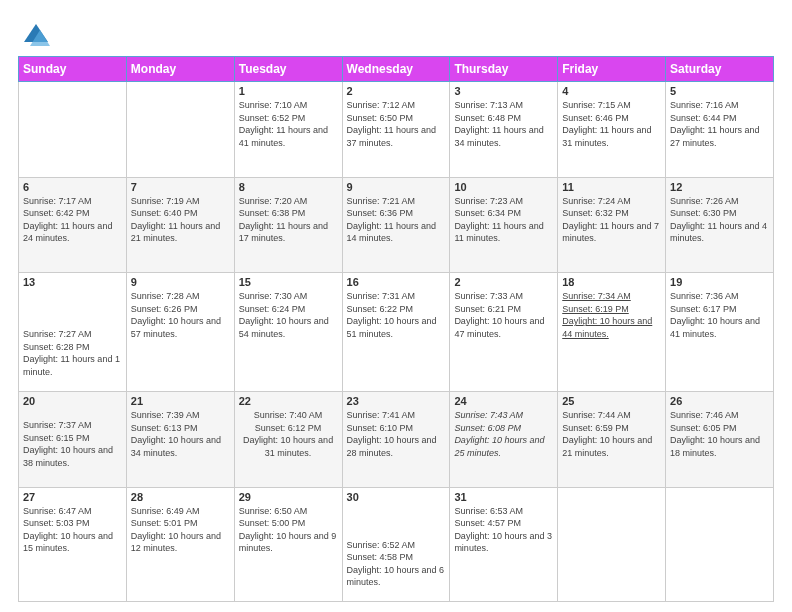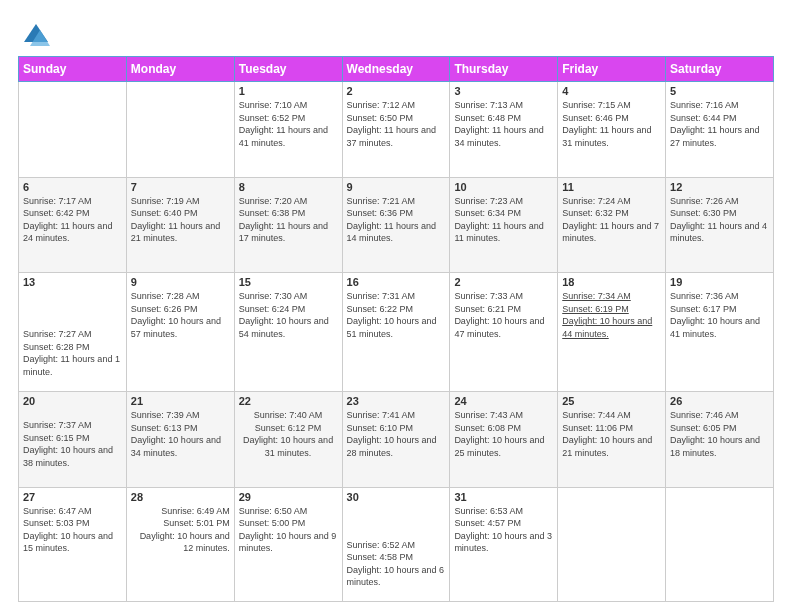--- a/index.html
+++ b/index.html
@@ -285,47 +285,47 @@
 Daylight: 10 hours and 31 minutes.</div>
           </td>
           <td>
             <span class="day-num">23</span>
             <div class="day-detail" style="white-space: pre-line;">Sunrise: 7:41 AM
 Sunset: 6:10 PM
 Daylight: 10 hours and 28 minutes.</div>
           </td>
           <td>
             <span class="day-num">24</span>
-            <div class="day-detail" style="white-space: pre-line;">Sunrise: 7:43 AM
+            <div class="day-detail" style="white-space: pre-line; font-style: italic;">Sunrise: 7:43 AM
 Sunset: 6:08 PM
 Daylight: 10 hours and 25 minutes.</div>
           </td>
           <td>
             <span class="day-num">25</span>
             <div class="day-detail" style="white-space: pre-line;">Sunrise: 7:44 AM
-Sunset: 11:06 PM
+Sunset: 6:59 PM
 Daylight: 10 hours and 21 minutes.</div>
           </td>
           <td>
             <span class="day-num">26</span>
             <div class="day-detail" style="white-space: pre-line;">Sunrise: 7:46 AM
 Sunset: 6:05 PM
 Daylight: 10 hours and 18 minutes.</div>
           </td>
         </tr>
         <tr class="last-row">
           <td>
             <span class="day-num">27</span>
             <div class="day-detail" style="white-space: pre-line;">Sunrise: 6:47 AM
 Sunset: 5:03 PM
 Daylight: 10 hours and 15 minutes.</div>
           </td>
           <td>
             <span class="day-num">28</span>
-            <div class="day-detail" style="white-space: pre-line; text-align: right;">Sunrise: 6:49 AM
+            <div class="day-detail" style="white-space: pre-line;">Sunrise: 6:49 AM
 Sunset: 5:01 PM
 Daylight: 10 hours and 12 minutes.</div>
           </td>
           <td>
             <span class="day-num">29</span>
             <div class="day-detail" style="white-space: pre-line;">Sunrise: 6:50 AM
 Sunset: 5:00 PM
 Daylight: 10 hours and 9 minutes.</div>
           </td>
           <td>

